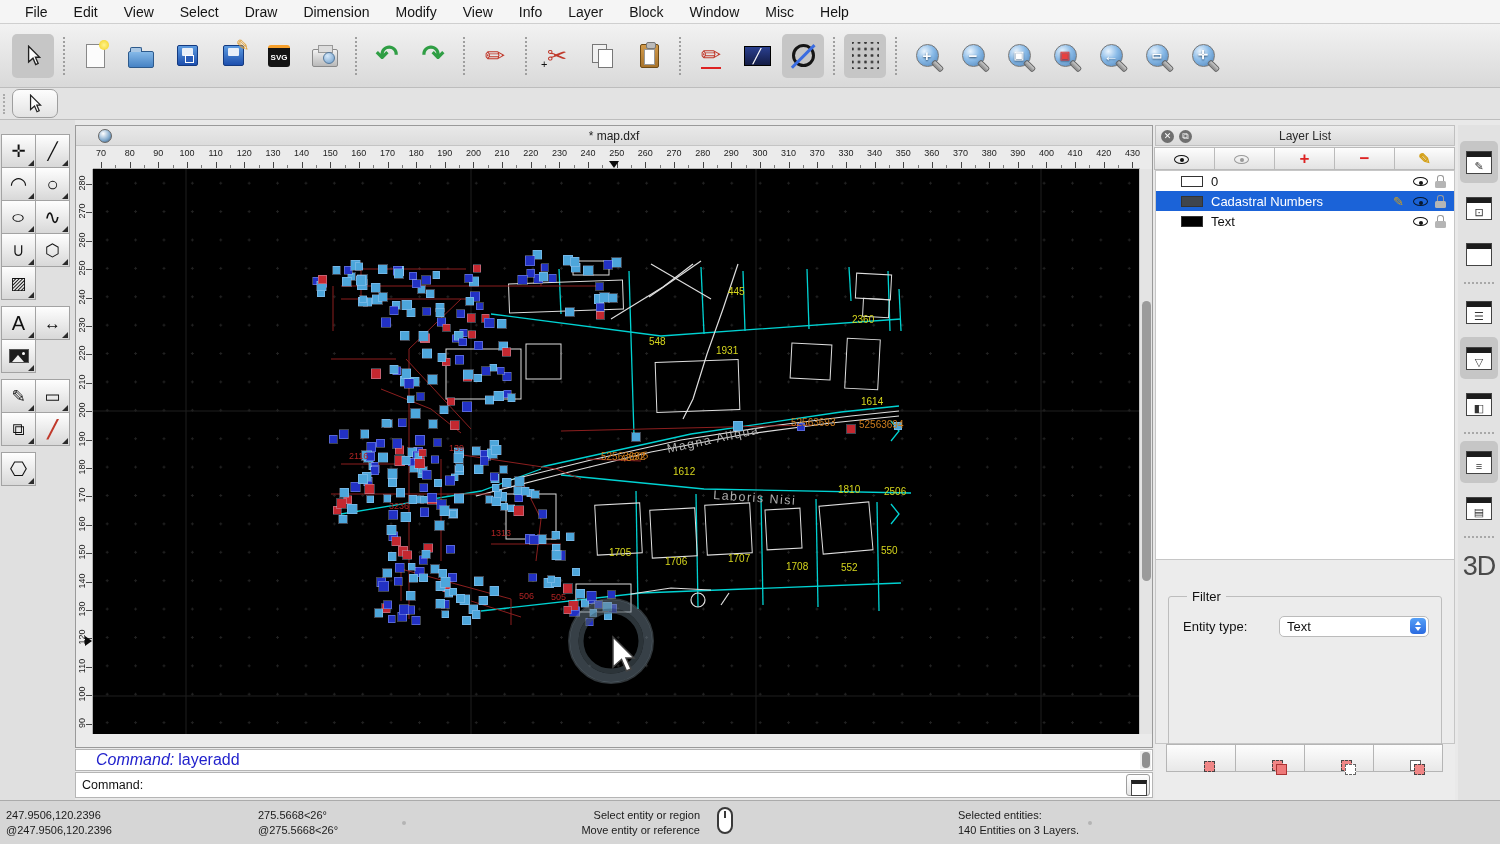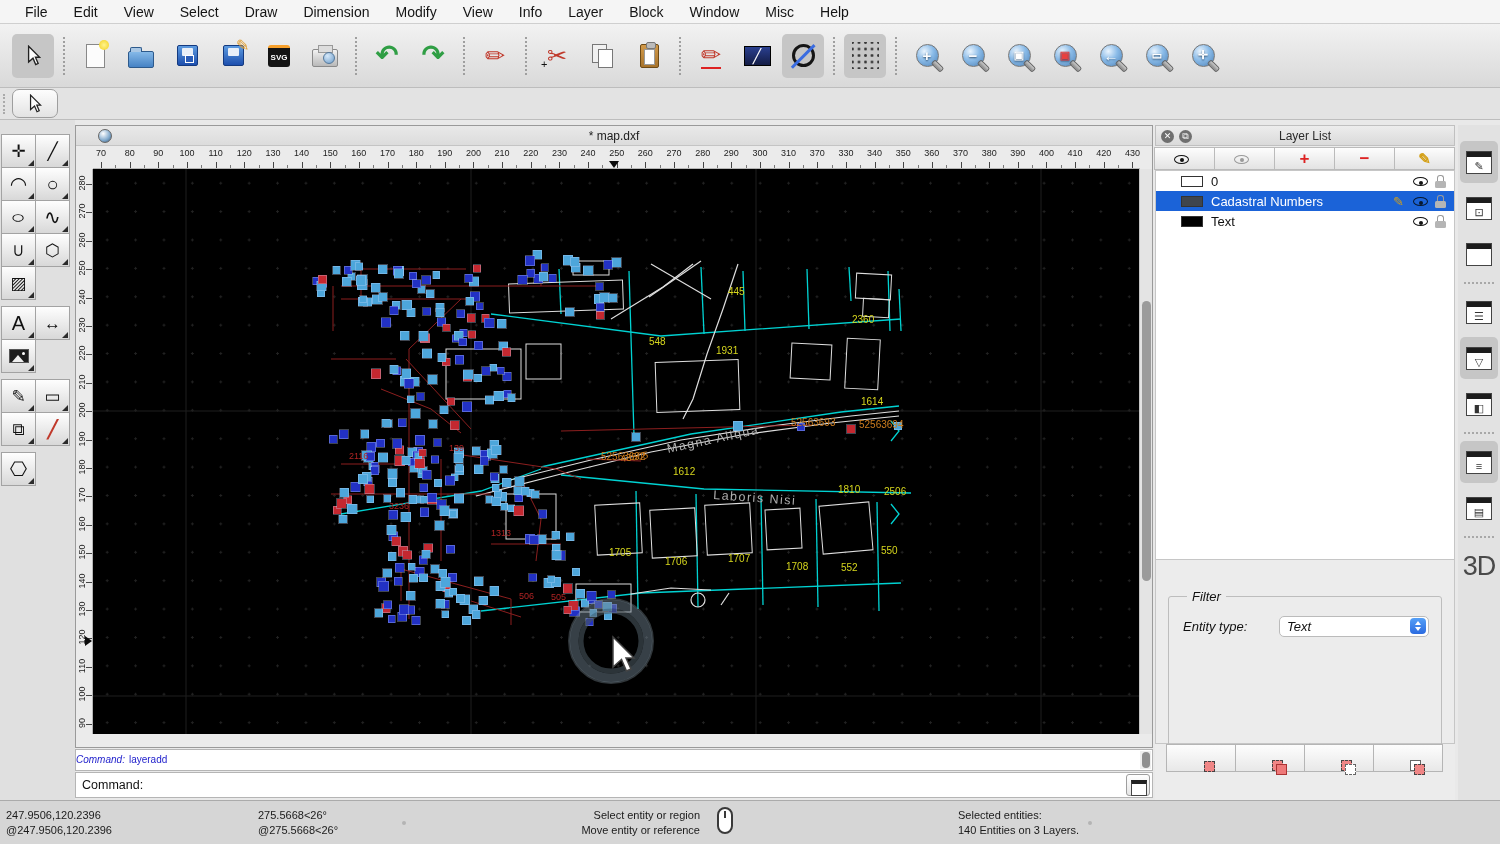--- a/index.html
+++ b/index.html
@@ -104,21 +104,21 @@
   #map-svg{position:absolute;left:0;top:0;}
   #vscroll{position:absolute;right:0;top:43px;width:13px;height:565px;background:#e4e4e4;border-left:1px solid #c4c4c4;}
   #vscroll .thumb{position:absolute;left:2px;width:9px;top:132px;height:280px;background:#9b9b9b;border-radius:5px;}
   #hscroll{position:absolute;left:17px;bottom:0;right:13px;height:14px;background:#ebebeb;}
   #hscroll .track{position:absolute;left:0;top:1px;width:991px;height:12px;background:#f4f4f4;border:1px solid #cfcfcf;border-radius:7px;}
   #hscroll .thumb{position:absolute;left:1px;top:1px;width:870px;height:8px;background:#8f8f8f;border-radius:5px;}
   #grid-status{position:absolute;right:6px;top:0;font-size:12px;color:#1a1a1a;}
 
   
   #cmd-history{position:absolute;left:75px;top:749px;width:1078px;height:22px;background:#fff;border:1px solid #b5b5b5;
-               font-size:10px;line-height:20px;padding-left:0;}
+               font-size:16px;line-height:20px;padding-left:20px;}
   #cmd-history .cmd-label{color:#2222cc;font-style:italic;}
   #cmd-history .cmd-value{color:#2222cc;margin-left:4px;}
   #cmd-history .sbar{position:absolute;right:1px;top:1px;width:11px;height:18px;background:#eee;}
   #cmd-history .sbar div{position:absolute;left:1.5px;top:1px;width:8px;height:16px;background:#8f8f8f;border-radius:4px;}
   #cmd-line{position:absolute;left:75px;top:772px;width:1078px;height:26px;background:#fff;border:1px solid #b5b5b5;
             display:flex;align-items:center;padding-left:6px;font-size:12.5px;}
   #cmd-line input{flex:1;border:none;outline:none;font:inherit;margin-left:5px;background:transparent;}
   .cmd-btn{width:24px;height:22px;margin-right:2px;background:linear-gradient(#fff,#e6e6e6);border:1px solid #9e9e9e;border-radius:3px;position:relative;}
   .cmd-btn::after{content:"";position:absolute;left:4px;top:5px;width:14px;height:11px;background:#fff;border:1px solid #444;border-top:4px solid #222;}
 
@@ -148,21 +148,21 @@
   .layer-row .grow{flex:1;}
   .eye{display:inline-block;width:17px;height:14px;position:relative;color:#111;flex:none;margin-right:6px;}
   .eye.dim{color:#9a9a9a;}
   .eye::before{content:"";position:absolute;top:3px;left:1px;width:13px;height:7px;border:1.5px solid currentColor;border-radius:50%;}
   .eye::after{content:"";position:absolute;top:6.5px;left:6.5px;width:4px;height:4px;background:currentColor;border-radius:50%;}
   .lock{display:inline-block;width:11px;height:13px;position:relative;flex:none;margin-right:8px;}
   .lock::before{content:"";position:absolute;top:0;left:2px;width:5px;height:6px;border:1.5px solid #9a9a9a;border-bottom:none;border-radius:3px 3px 0 0;}
   .lock::after{content:"";position:absolute;bottom:0;left:0;width:11px;height:7px;background:#b5b5b5;border-radius:1.5px;}
   .lpencil{color:#d4a017;font-size:13px;margin-right:8px;}
 
-  #filter-body{position:absolute;left:0;top:435px;right:0;height:184px;background:#ececec;border:1px solid #c6c6c6;border-top:none;font-style:italic;}
+  #filter-body{position:absolute;left:0;top:435px;right:0;height:184px;background:#ececec;border:1px solid #c6c6c6;border-top:none;}
   #filter-fieldset{position:absolute;left:12px;top:36px;width:274px;height:152px;border:1px solid #bdbdbd;border-radius:3px;}
   #filter-legend{position:absolute;left:18px;top:-8px;background:#ececec;padding:0 5px;font-size:13px;}
   .f-row{position:absolute;left:14px;right:12px;height:22px;display:flex;align-items:center;}
   .f-label{width:96px;font-size:13px;}
   .f-select{flex:1;height:21px;background:#fff;border:1px solid #bbb;border-radius:5px;display:flex;align-items:center;
             font-size:13px;padding-left:7px;position:relative;}
   .stepper{position:absolute;right:2px;top:1.5px;width:16px;height:16px;border-radius:4px;
            background:linear-gradient(#55a0f7,#2a6ae0);}
   .stepper::before{content:"";position:absolute;left:4.5px;top:3px;border-left:3.5px solid transparent;border-right:3.5px solid transparent;border-bottom:4px solid #fff;}
   .stepper::after{content:"";position:absolute;left:4.5px;bottom:3px;border-left:3.5px solid transparent;border-right:3.5px solid transparent;border-top:4px solid #fff;}

